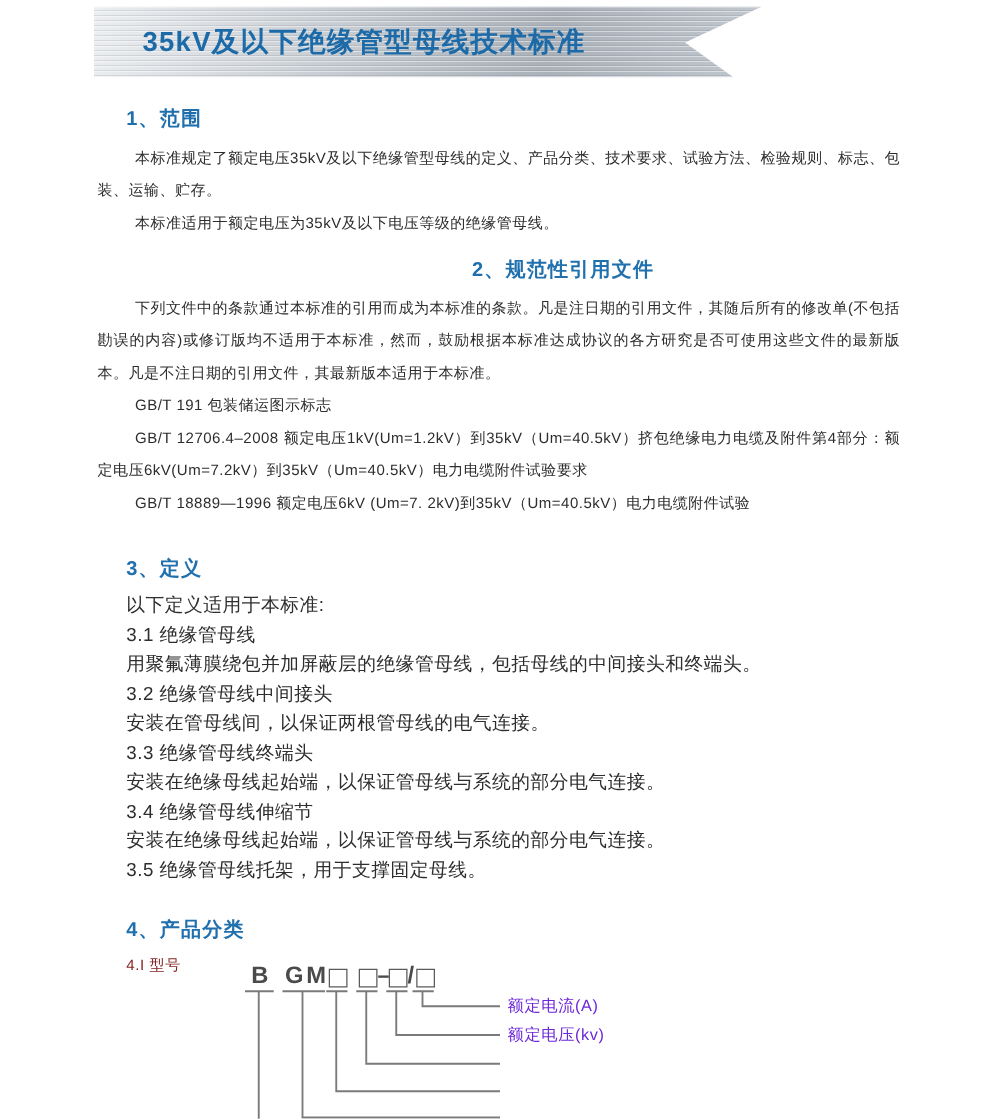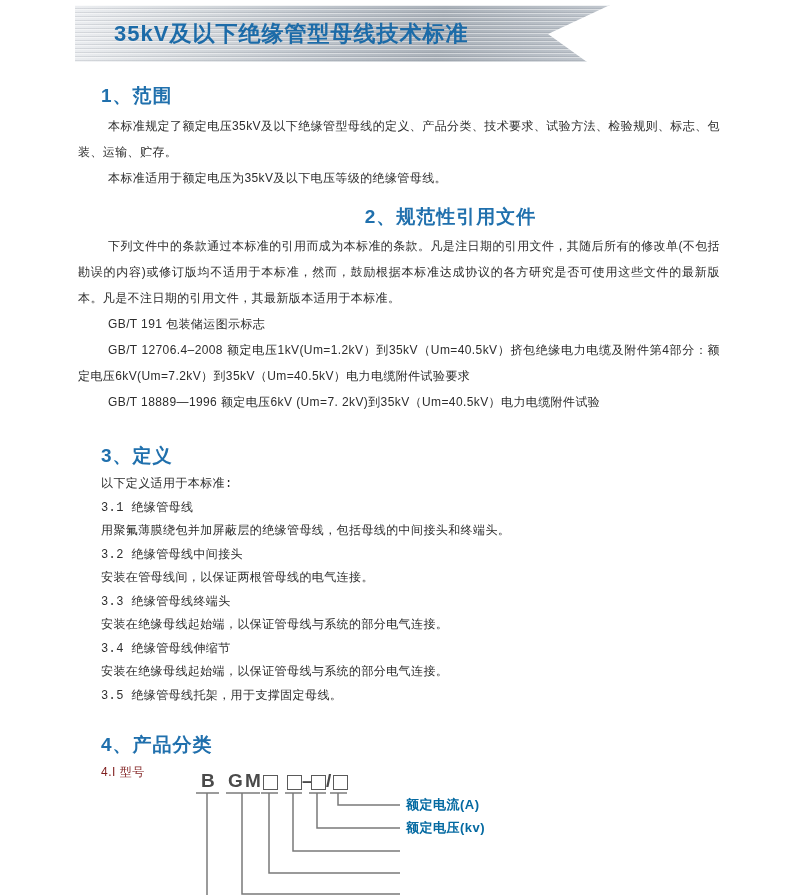--- a/index.html
+++ b/index.html
@@ -24,63 +24,61 @@
     box-shadow:inset 0 1px 0 rgba(255,255,255,.6);
   }
   .banner-title{
     display:block;line-height:57px;padding-left:39px;
     font-size:22px;font-weight:bold;letter-spacing:1px;
     color:#1c6ba8;white-space:nowrap;
   }
 
   
   .sec-heading{
-    margin:0 0 0 101px;font-size:19px;line-height:21px;
+    margin:0 0 0 101px;font-size:16px;line-height:21px;
     font-weight:bold;color:#2070ad;letter-spacing:1px;
   }
   .h1{margin-top:23px;margin-bottom:7px;}
   .h2{margin-top:15px;margin-bottom:6px;text-align:center;}
   .h3{margin-top:30px;margin-bottom:7px;}
   .h4{margin-top:26px;margin-bottom:0;}
 
   .para,.ref{
     margin:0 80px 0 78px;
     font-size:12px;line-height:26px;letter-spacing:0.4px;
     color:#2d2d2d;text-align:justify;
   }
   .para.indent,.ref{text-indent:30px;}
 
   .def-line{
     margin:0 80px 0 101px;
-    font-size:12px;line-height:23.5px;letter-spacing:0.4px;
+    font-size:15px;line-height:23.5px;letter-spacing:0.4px;
     color:#2d2d2d;
-    font-family:Liberation Mono, monospace;
   }
 
   
   .diagram{
     position:relative;margin-top:6px;width:800px;height:150px;
   }
   .sub-heading{
     position:absolute;left:101px;top:3px;
     font-size:12px;font-weight:normal;color:#7f1d1d;letter-spacing:0.5px;
   }
   .model-part{
     position:absolute;top:10px;
     font-size:19px;font-weight:bold;color:#4a4a4a;line-height:20px;
   }
   .mbox{
     position:absolute;top:14px;width:13px;height:13px;
     border:1.6px solid #5a5a5a;background:#fff;
   }
   .dg-label{
     position:absolute;left:406px;
-    font-size:13px;line-height:14px;color:#0369a1;letter-spacing:0.5px;
+    font-size:13px;line-height:14px;color:#6d28d9;letter-spacing:0.5px;
     white-space:nowrap;
-    font-weight:bold;
   }
   .dg-svg{position:absolute;left:0;top:0;pointer-events:none;}
 </style>
 </head>
 <body>
 
 <div class="page">
 
   <div class="banner">
     <span class="banner-title">35kV及以下绝缘管型母线技术标准</span>

